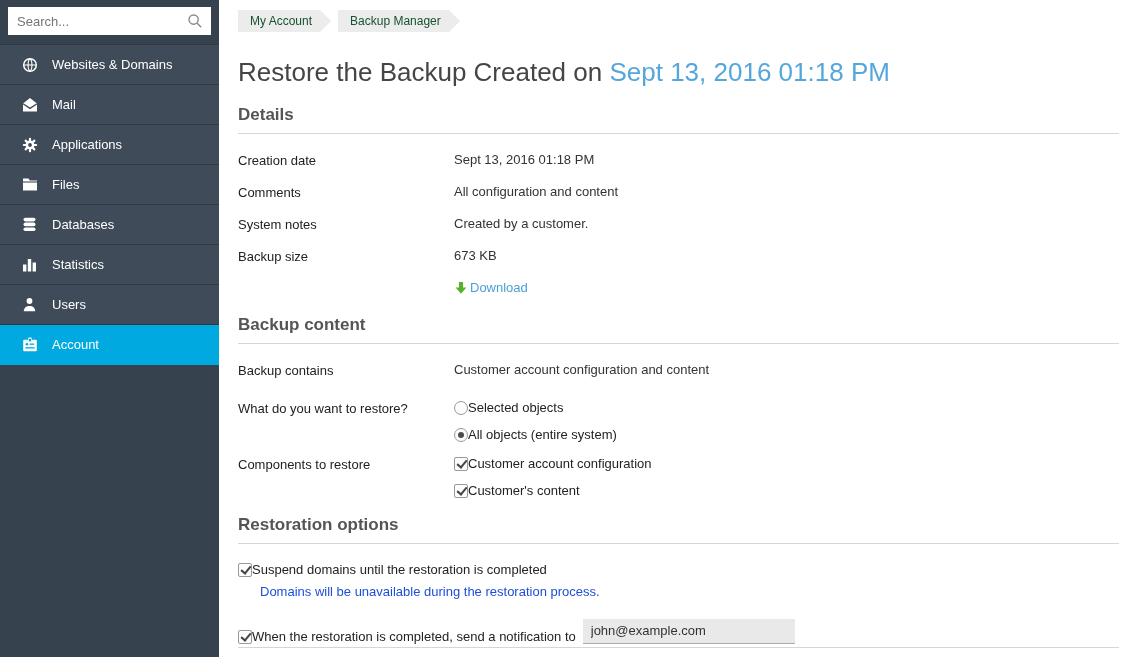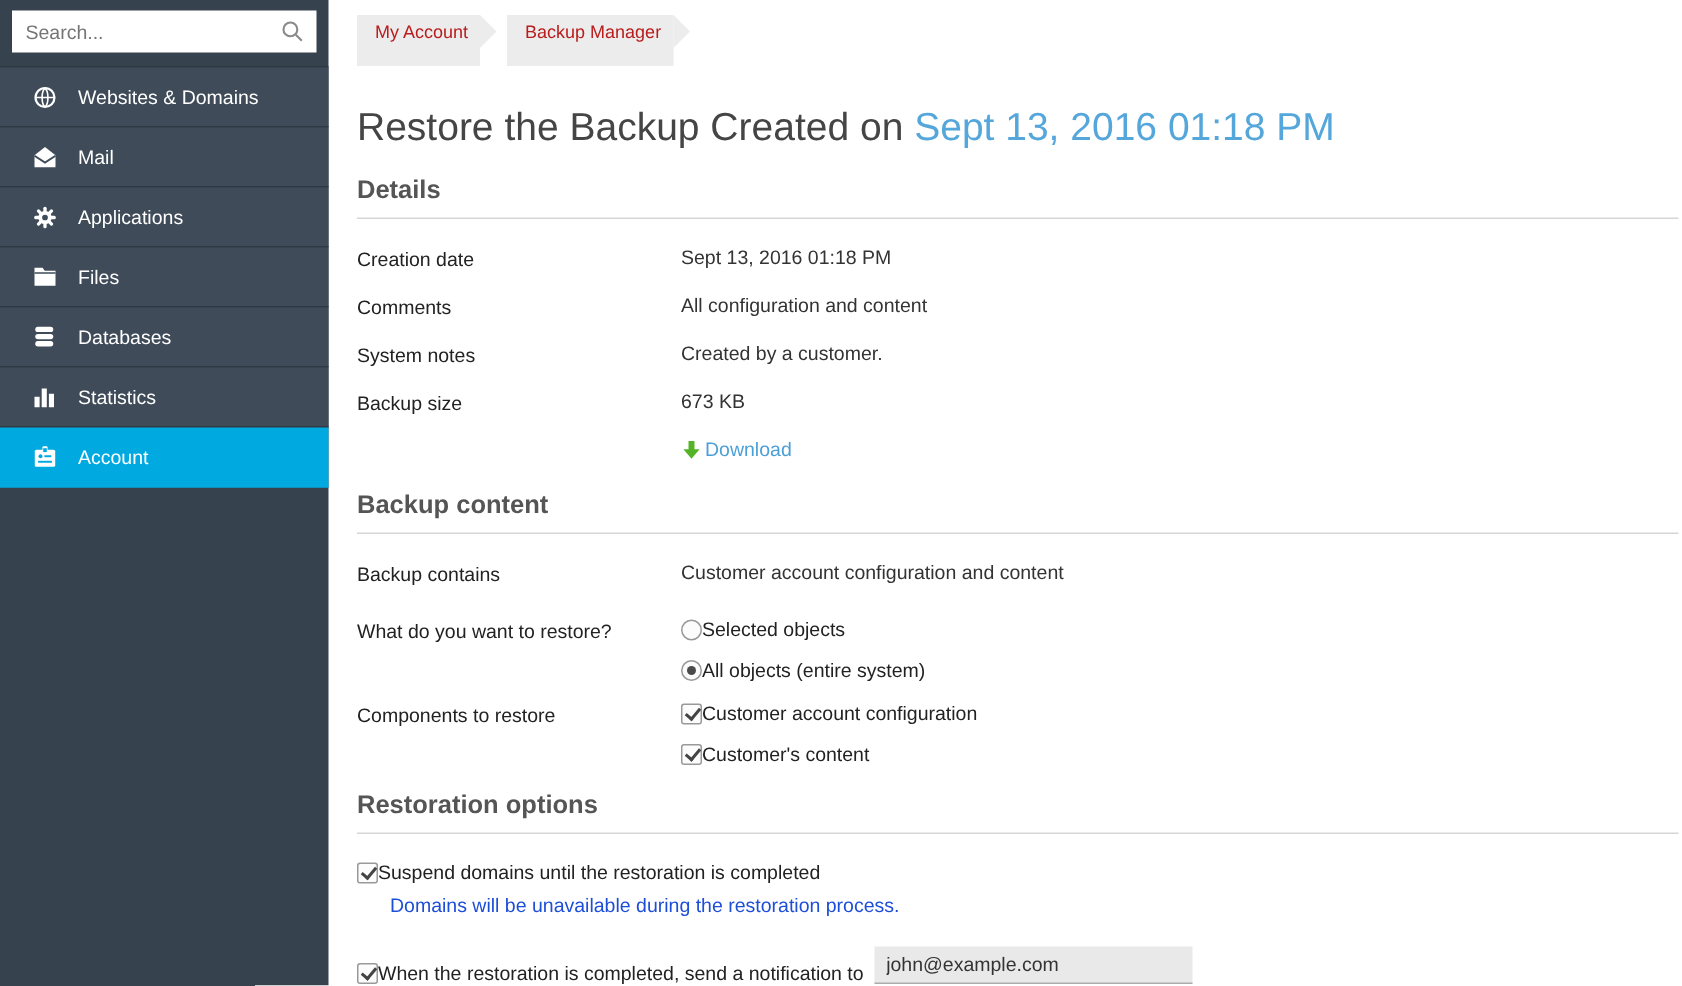--- a/index.html
+++ b/index.html
@@ -27,22 +27,22 @@
   }
   .menu-item.active { background:#00a9e0; border-bottom-color:#00a9e0; }
   .mi-icon { width:17px; height:16px; display:flex; align-items:center; justify-content:center; flex-shrink:0; }
   .mi-icon svg { display:block; }
 
   
   .main { flex:1; padding:10px 2px 0 19px; }
 
   .breadcrumb { display:flex; margin-bottom:10px; }
   .crumb {
-    position:relative; background:#ececec; color:#b91c1c; font-size:12px;
-    height:34px; line-height:22px; padding:0 8px 0 12px; margin-right:18px;
+    position:relative; background:#ececec; color:#14532d; font-size:12px;
+    height:22px; line-height:22px; padding:0 8px 0 12px; margin-right:18px;
     cursor:pointer; white-space:nowrap;
   }
   .crumb:after {
     content:""; position:absolute; left:100%; top:0; width:0; height:0;
     border-top:11px solid transparent; border-bottom:11px solid transparent;
     border-left:11px solid #ececec;
   }
 
   h1.page-title { font-size:26px; font-weight:400; color:#454545; margin:24px 0 0 0; line-height:32px; }
   h1.page-title .title-date { color:#55a7db; }
@@ -184,20 +184,29 @@
           <g fill="#fff">
             <rect x="1" y="6.5" width="3.4" height="7"></rect>
             <rect x="5.8" y="1" width="3.4" height="12.5"></rect>
             <rect x="10.6" y="4.5" width="3.4" height="9"></rect>
           </g>
         </svg>
       </span>
       <span>Statistics</span>
     </div>
 
+    <div class="menu-item">
+      <span class="mi-icon">
+        <svg width="15" height="15" viewBox="0 0 15 15">
+          <circle cx="7.5" cy="4" r="2.9" fill="#fff"></circle>
+          <path d="M1.8 14.2 c0-3.4 2.4-5.3 5.7-5.3 s5.7 1.9 5.7 5.3 z" fill="#fff"></path>
+        </svg>
+      </span>
+      <span>Users</span>
+    </div>
 
     <div class="menu-item active">
       <span class="mi-icon">
         <svg width="16" height="15" viewBox="0 0 16 15">
           <rect x="6.3" y="0.5" width="3.4" height="3" rx="0.6" fill="#fff"></rect>
           <rect x="1.2" y="2.8" width="13.6" height="11.4" rx="1" fill="#fff"></rect>
           <rect x="6.8" y="1.8" width="2.4" height="2.6" fill="#00a9e0"></rect>
           <circle cx="5" cy="7.2" r="1.3" fill="#00a9e0"></circle>
           <rect x="7.6" y="6.5" width="4.6" height="1.3" fill="#00a9e0"></rect>
           <rect x="3.4" y="10.2" width="9.2" height="1.3" fill="#00a9e0"></rect>

